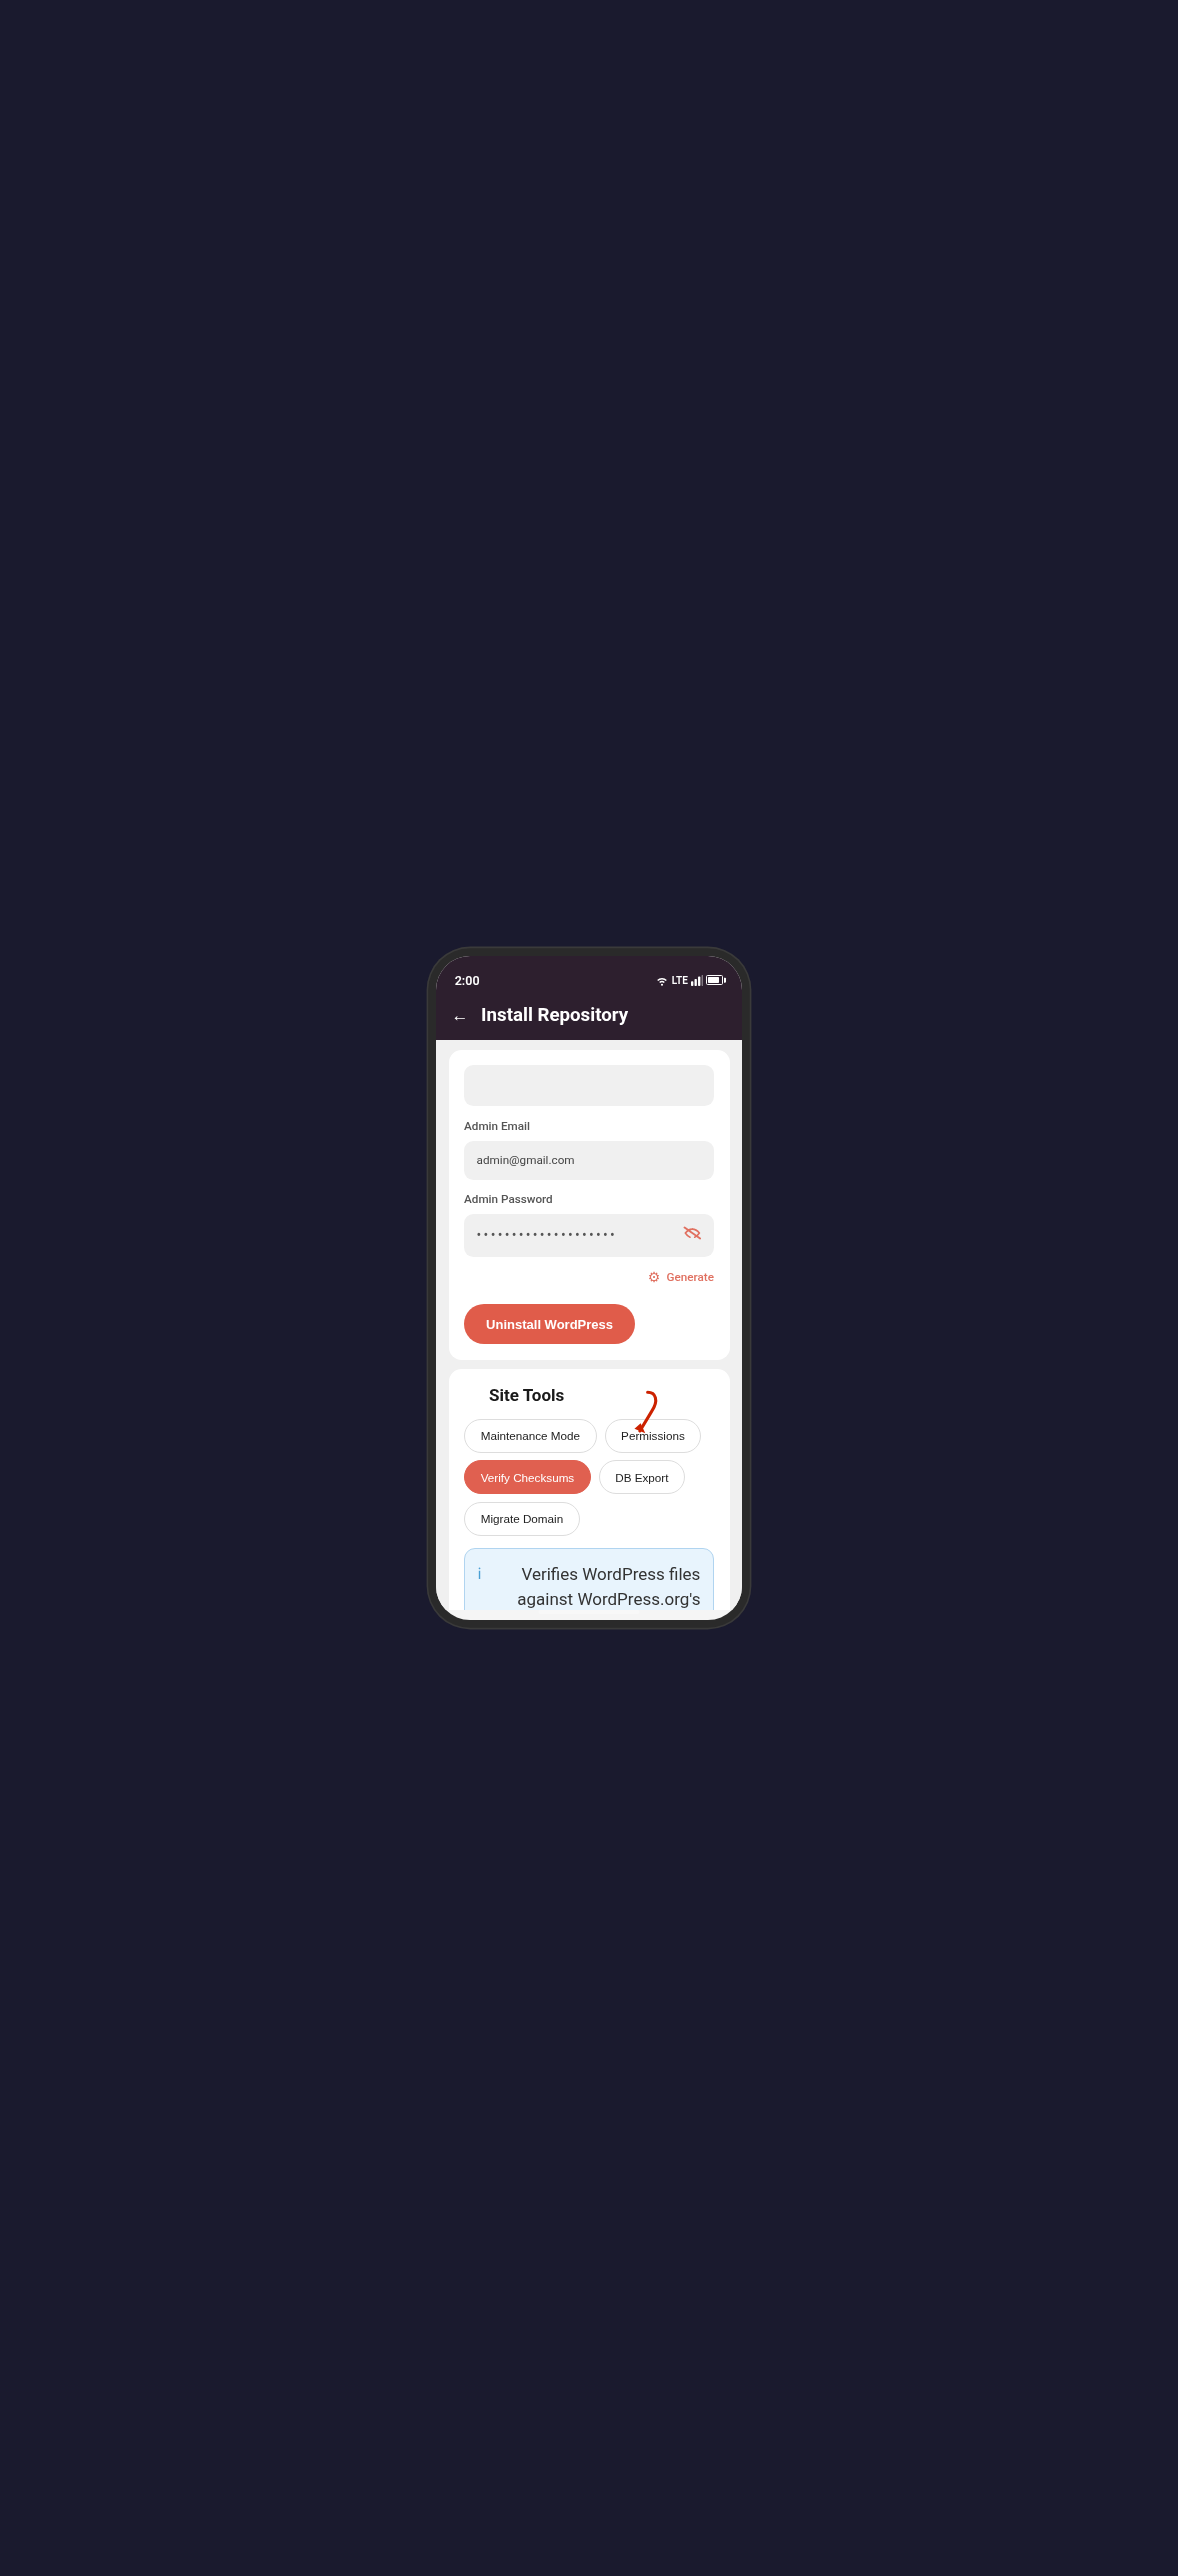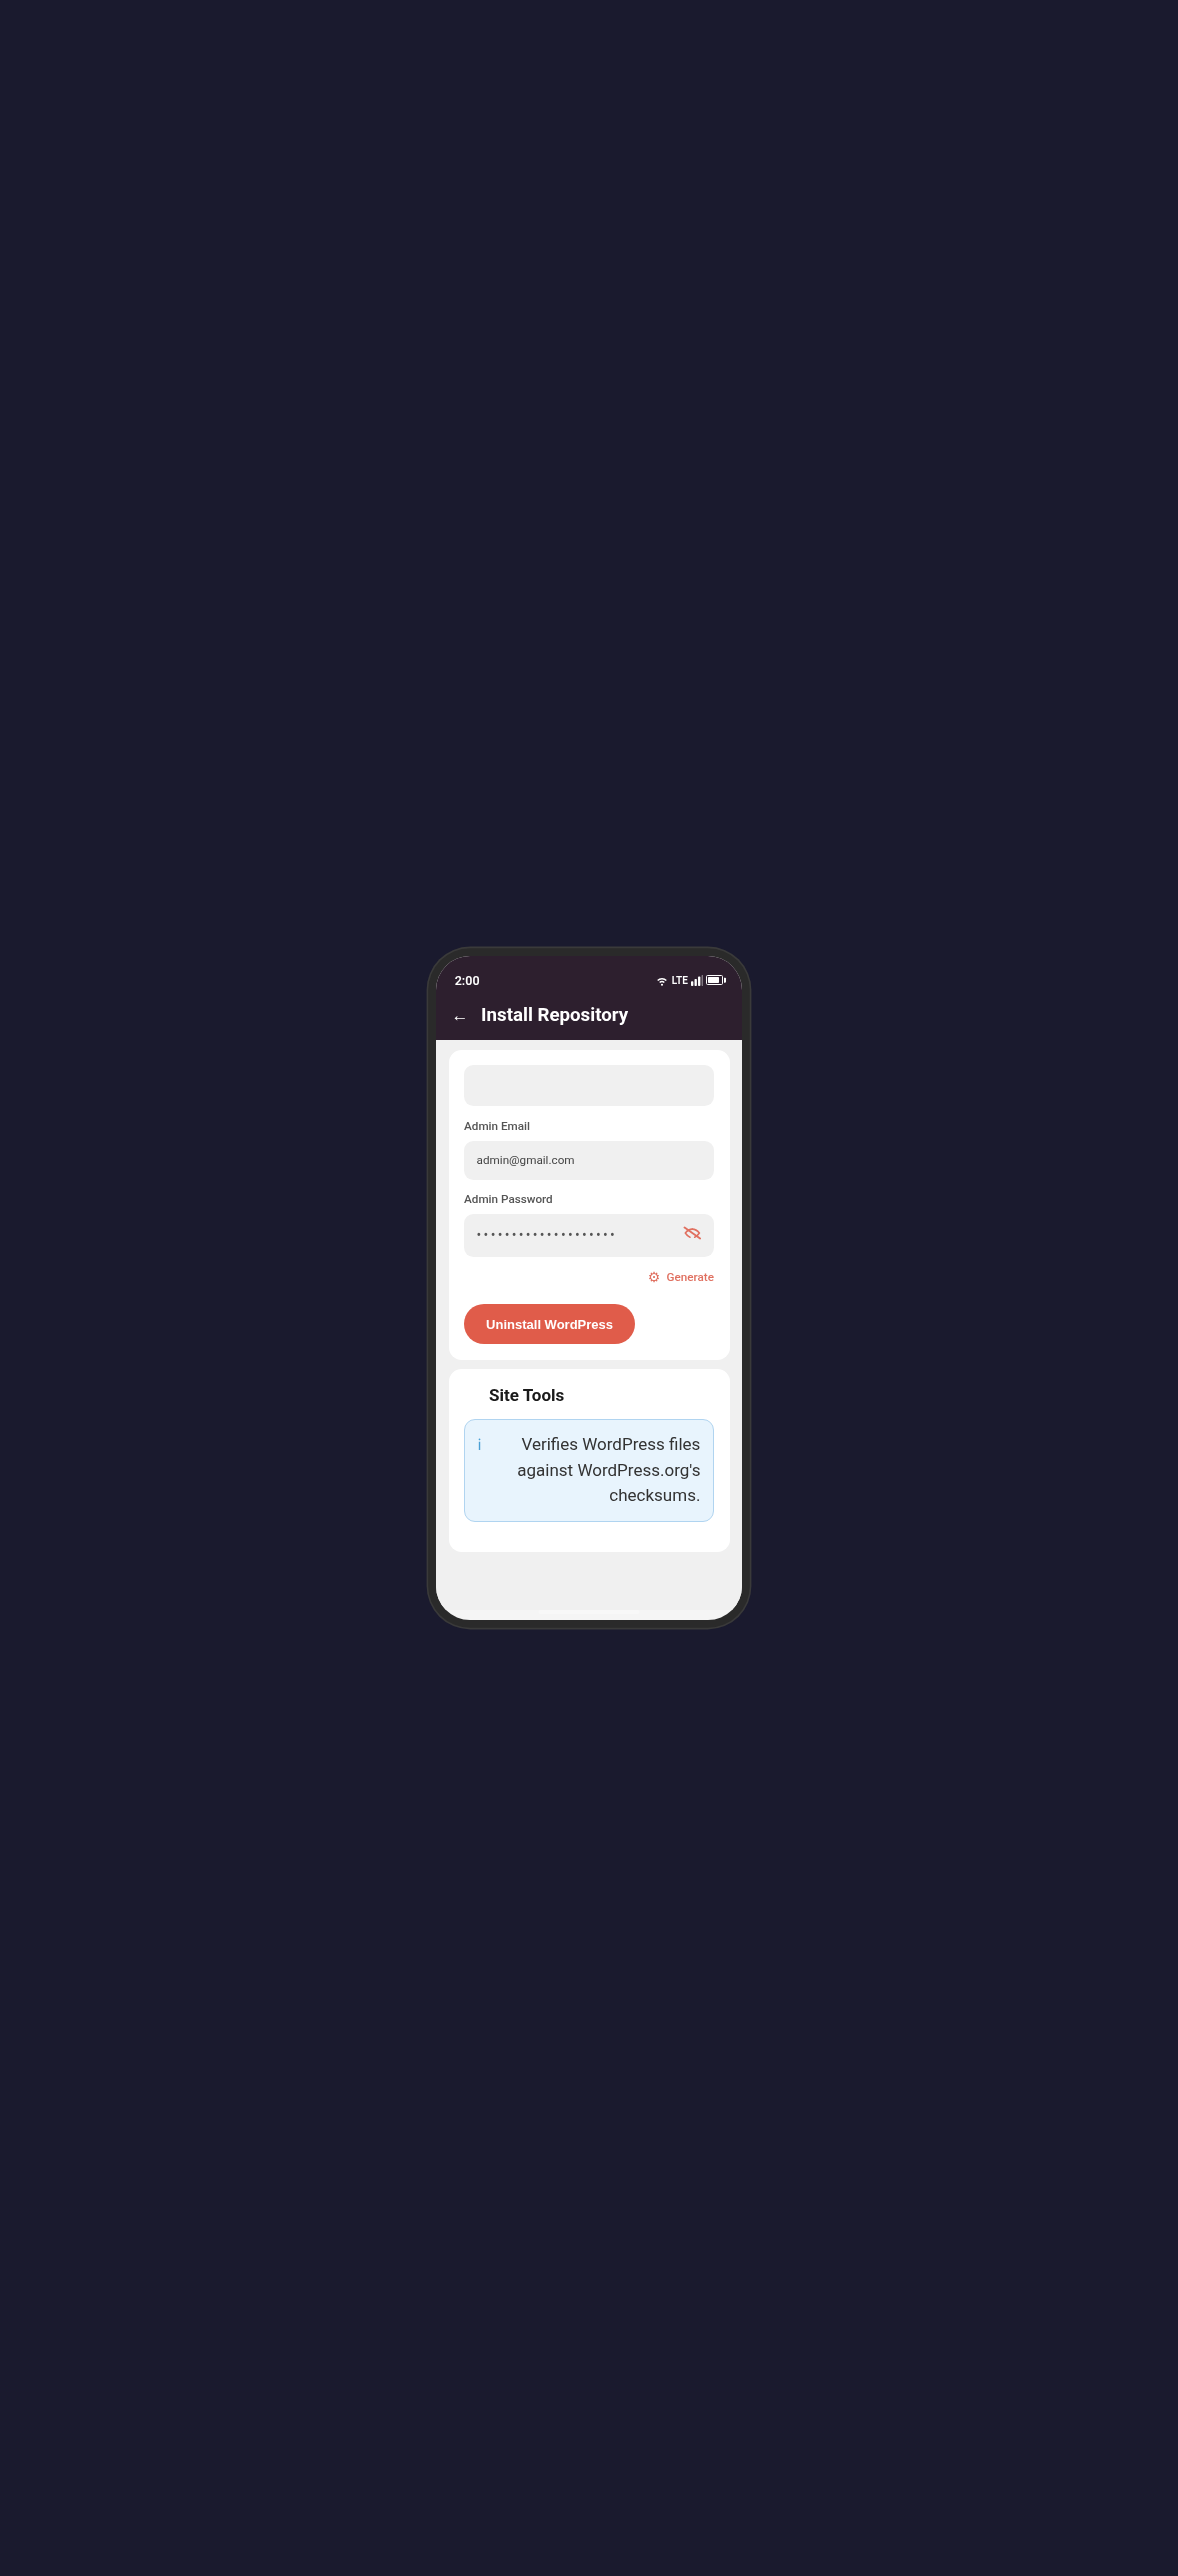--- a/index.html
+++ b/index.html
@@ -351,20 +351,35 @@
         <span>Generate</span>
       </div>
 
       
       <button class="uninstall-btn">Uninstall WordPress</button>
     </div>
 
     <div class="card">
       <div class="section-title">Site Tools</div>
 
+      <div class="tools-grid arrow-container">
+
+        <div class="arrow-overlay">
+          <svg class="red-arrow" viewBox="0 0 80 70" fill="none">
+            <path d="M55 5 C65 5, 70 15, 60 30 L45 55" stroke="#cc2200" stroke-width="4" stroke-linecap="round" fill="none"></path>
+            <polygon points="38,52 52,58 46,45" fill="#cc2200"></polygon>
+          </svg>
+        </div>
+
+        <button class="tool-btn">Maintenance Mode</button>
+        <button class="tool-btn">Permissions</button>
+        <button class="tool-btn active">Verify Checksums</button>
+        <button class="tool-btn">DB Export</button>
+        <button class="tool-btn">Migrate Domain</button>
+      </div>
 
       <div class="info-box">
         <span class="info-icon">ℹ</span>
         <span class="info-text">Verifies WordPress files against WordPress.org's checksums.</span>
       </div>
 
     </div>
   </div>
 
   <div class="home-indicator"></div>

